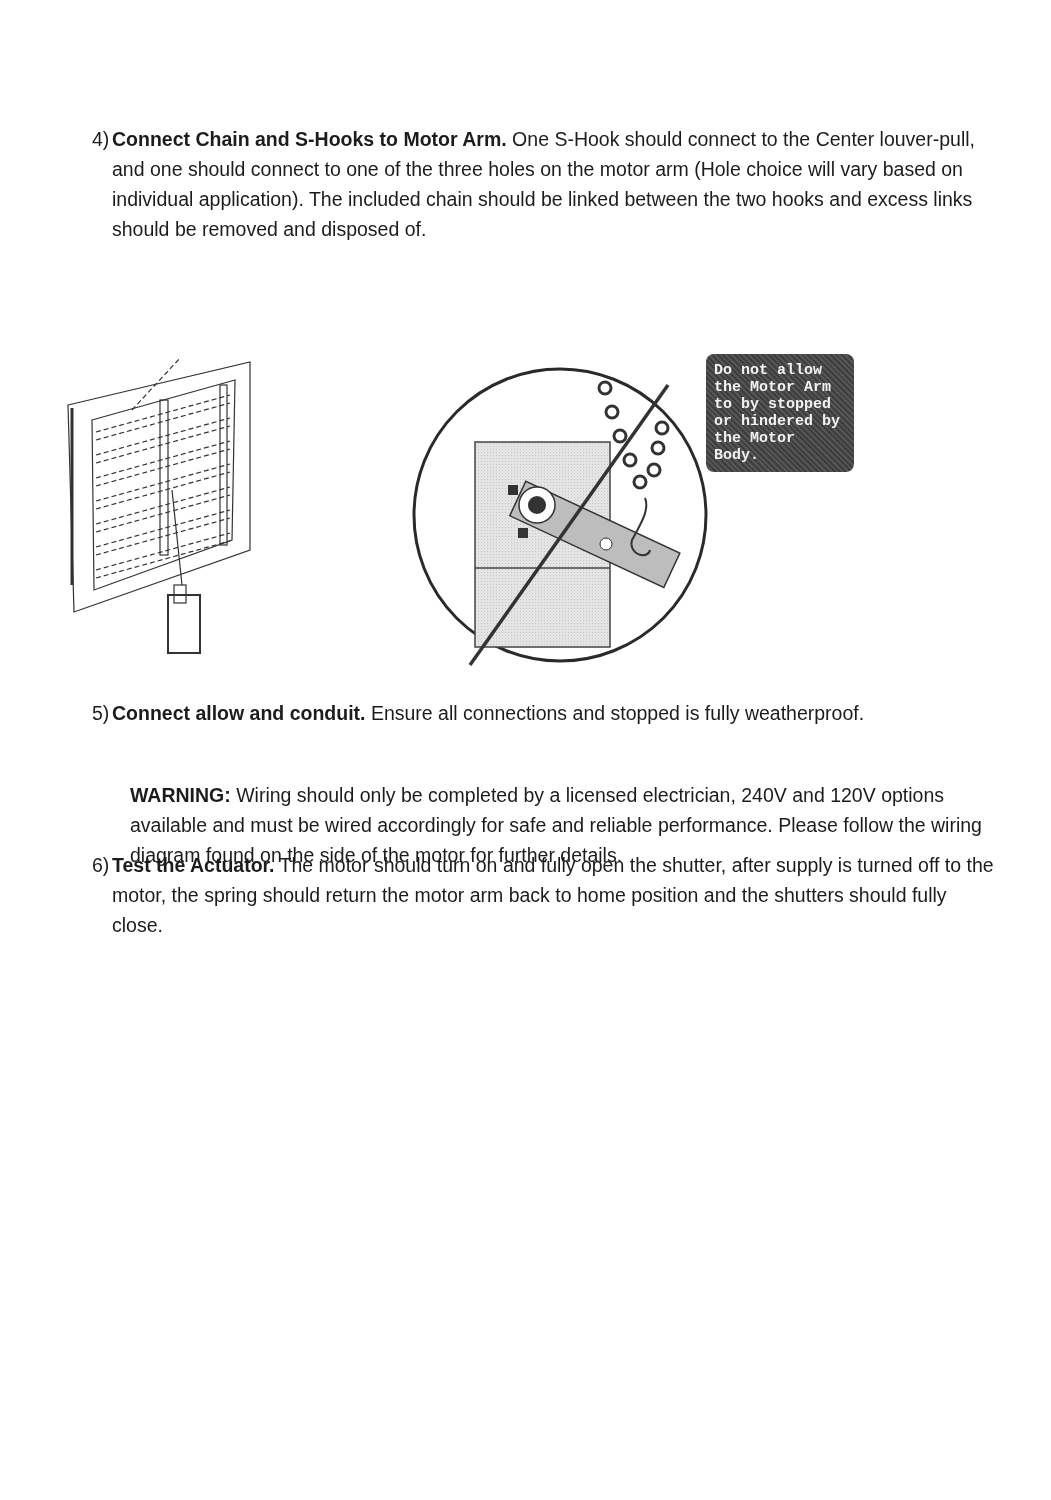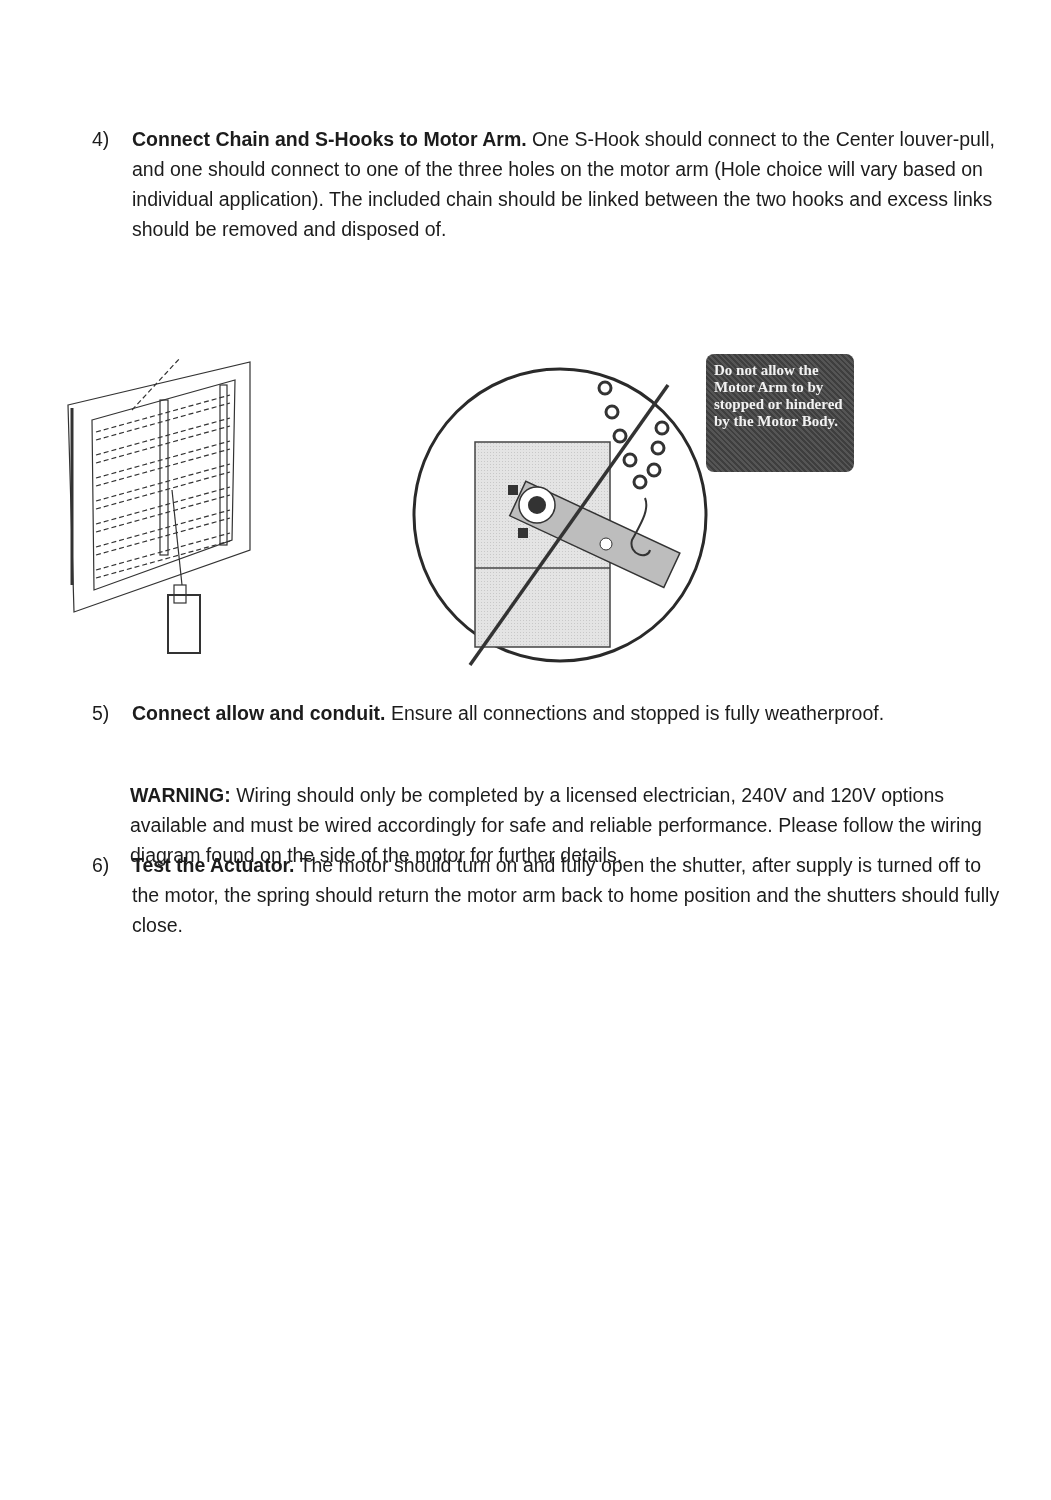--- a/index.html
+++ b/index.html
@@ -1,31 +1,31 @@
 <!DOCTYPE html>
 <html><head>
 <meta charset="utf-8">
 <style>
   html, body { margin:0; padding:0; background:#ffffff; }
   body { width:1051px; height:1500px; position:relative; overflow:hidden;
          font-family:"Liberation Sans", sans-serif; color:#1c1c1c; }
   .step { position:absolute; left:92px; width:910px; font-size:19.5px; line-height:30px; }
   .num { position:absolute; left:0; top:0; width:38px; }
-  .body { margin-left:40px; }
+  .body { margin-left:20px; }
   .bold { font-weight:bold; }
   #step4 { top:124px; }
   #step5 { top:698px; }
   #step6 { top:850px; }
   #warn { position:absolute; left:130px; top:744px; width:880px; font-size:19.5px; line-height:30px;margin-top:36px; }
   .fig { position:absolute; }
   #fig-louver { left:60px; top:350px; width:220px; height:320px; }
   #fig-motor { left:400px; top:350px; width:320px; height:320px; }
   #caution { position:absolute; left:706px; top:354px; width:148px; height:118px;
              background:#4a4a4a; border-radius:8px; color:#f2f2f2;
-             font-family:Liberation Serif, serif; font-weight:bold; font-size:15px; line-height:17px;
+             font-family:Liberation Mono, monospace; font-weight:bold; font-size:15px; line-height:17px;
              padding:8px 6px 0 8px; box-sizing:border-box;
              background-image:repeating-linear-gradient(45deg,#555 0 2px,#3e3e3e 2px 4px); }
 </style>
 </head>
 <body>
 
 <div class="step" id="step4">
   <span class="num">4)</span>
   <div class="body"><span class="bold">Connect Chain and S-Hooks to Motor Arm.</span><span> One S-Hook should connect to the Center louver-pull, and one should connect to one of the three holes on the motor arm (Hole choice will vary based on individual application). The included chain should be linked between the two hooks and excess links should be removed and disposed of.</span></div>
 </div>

